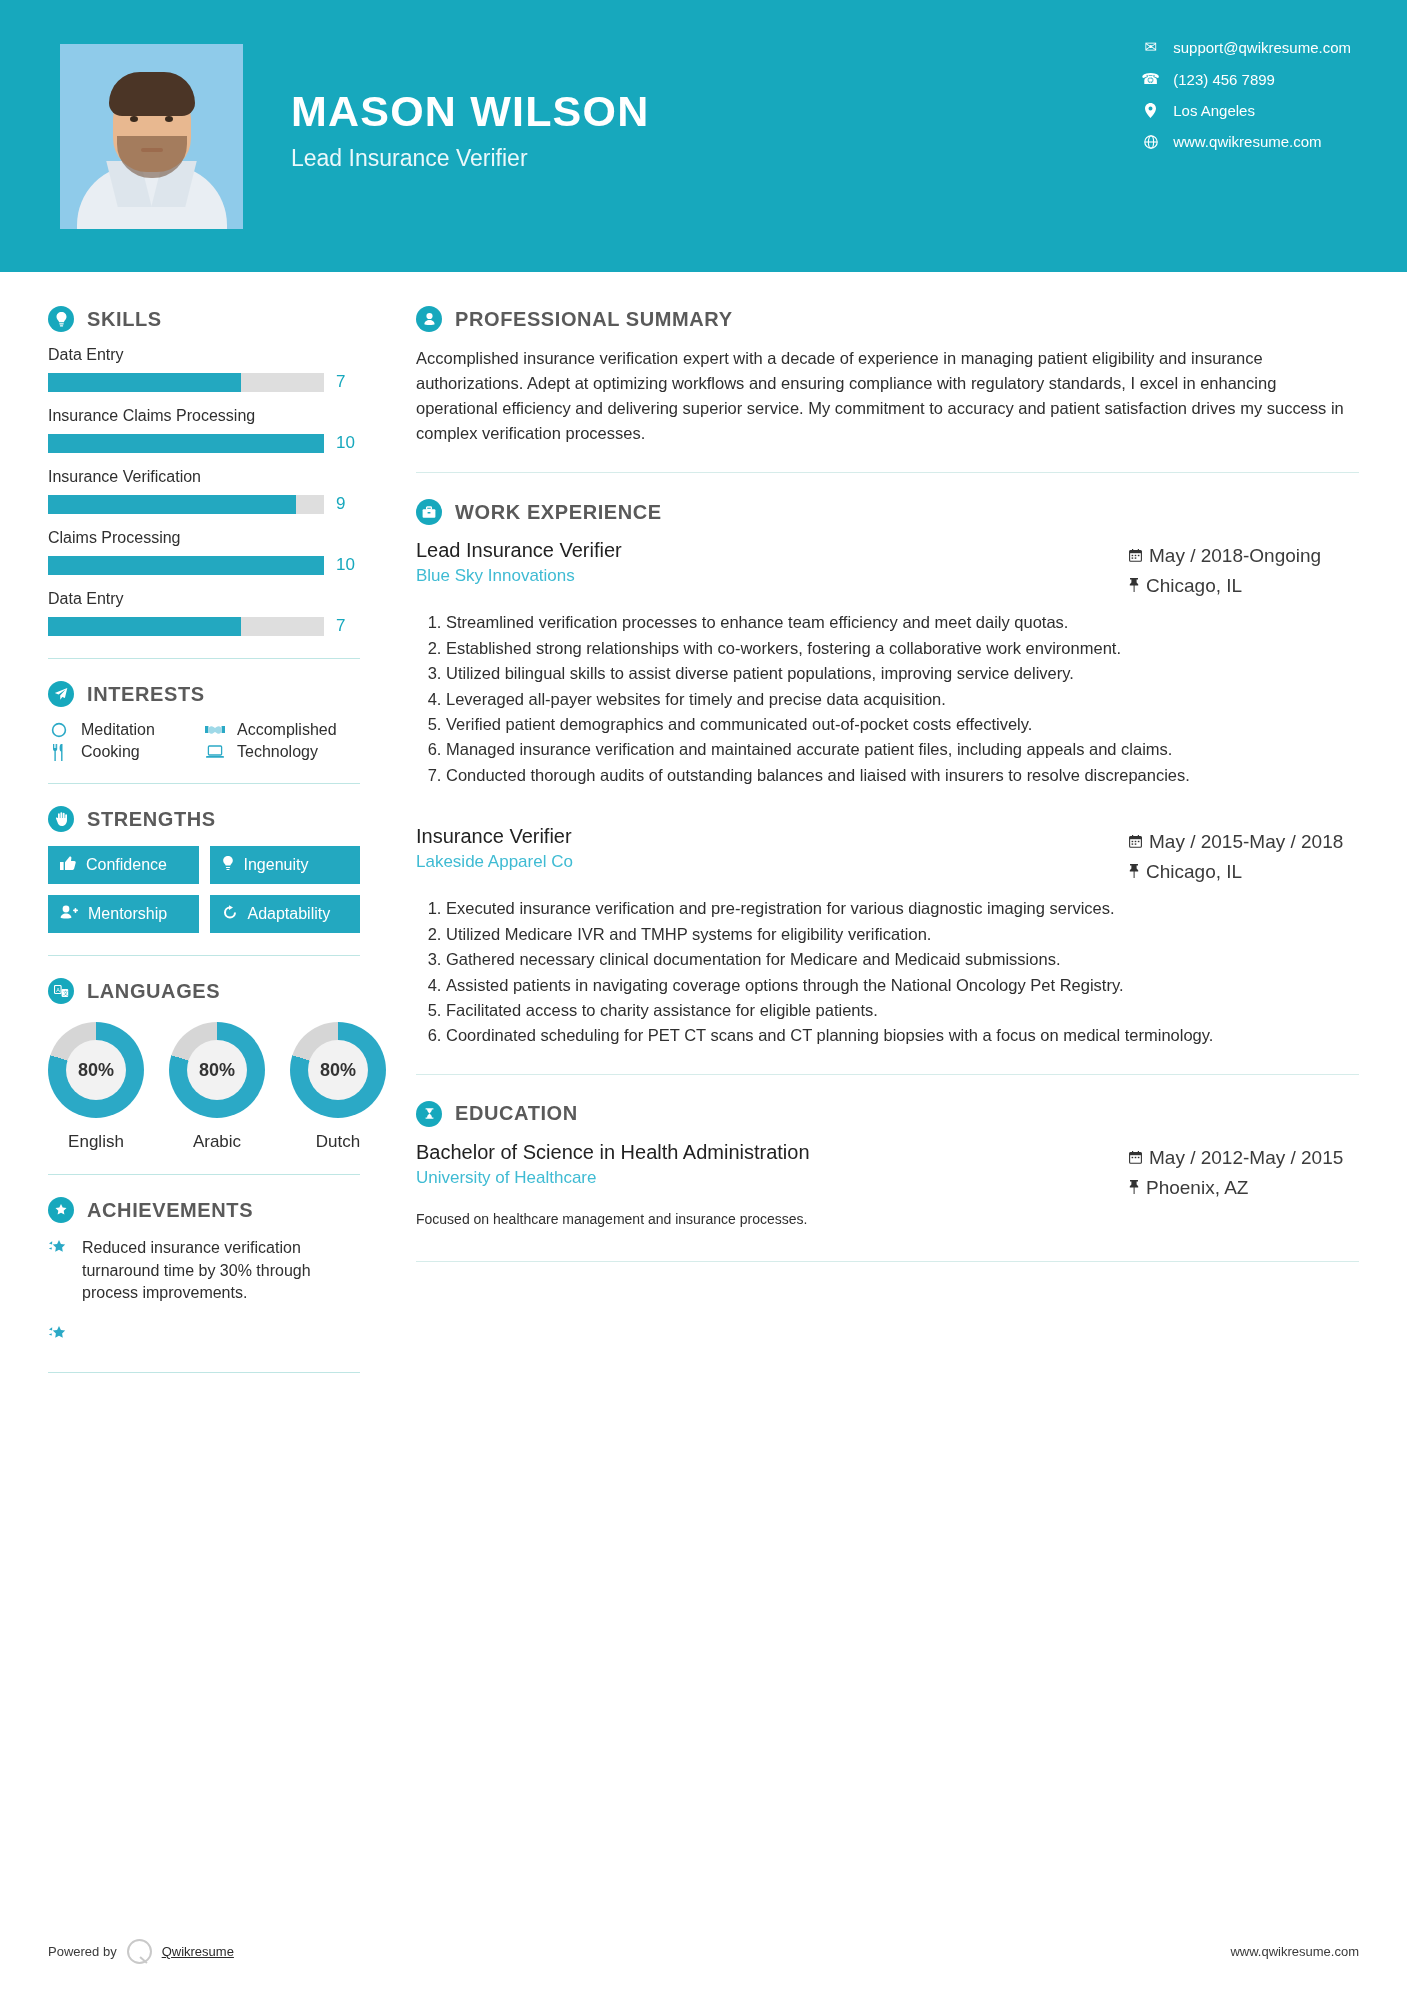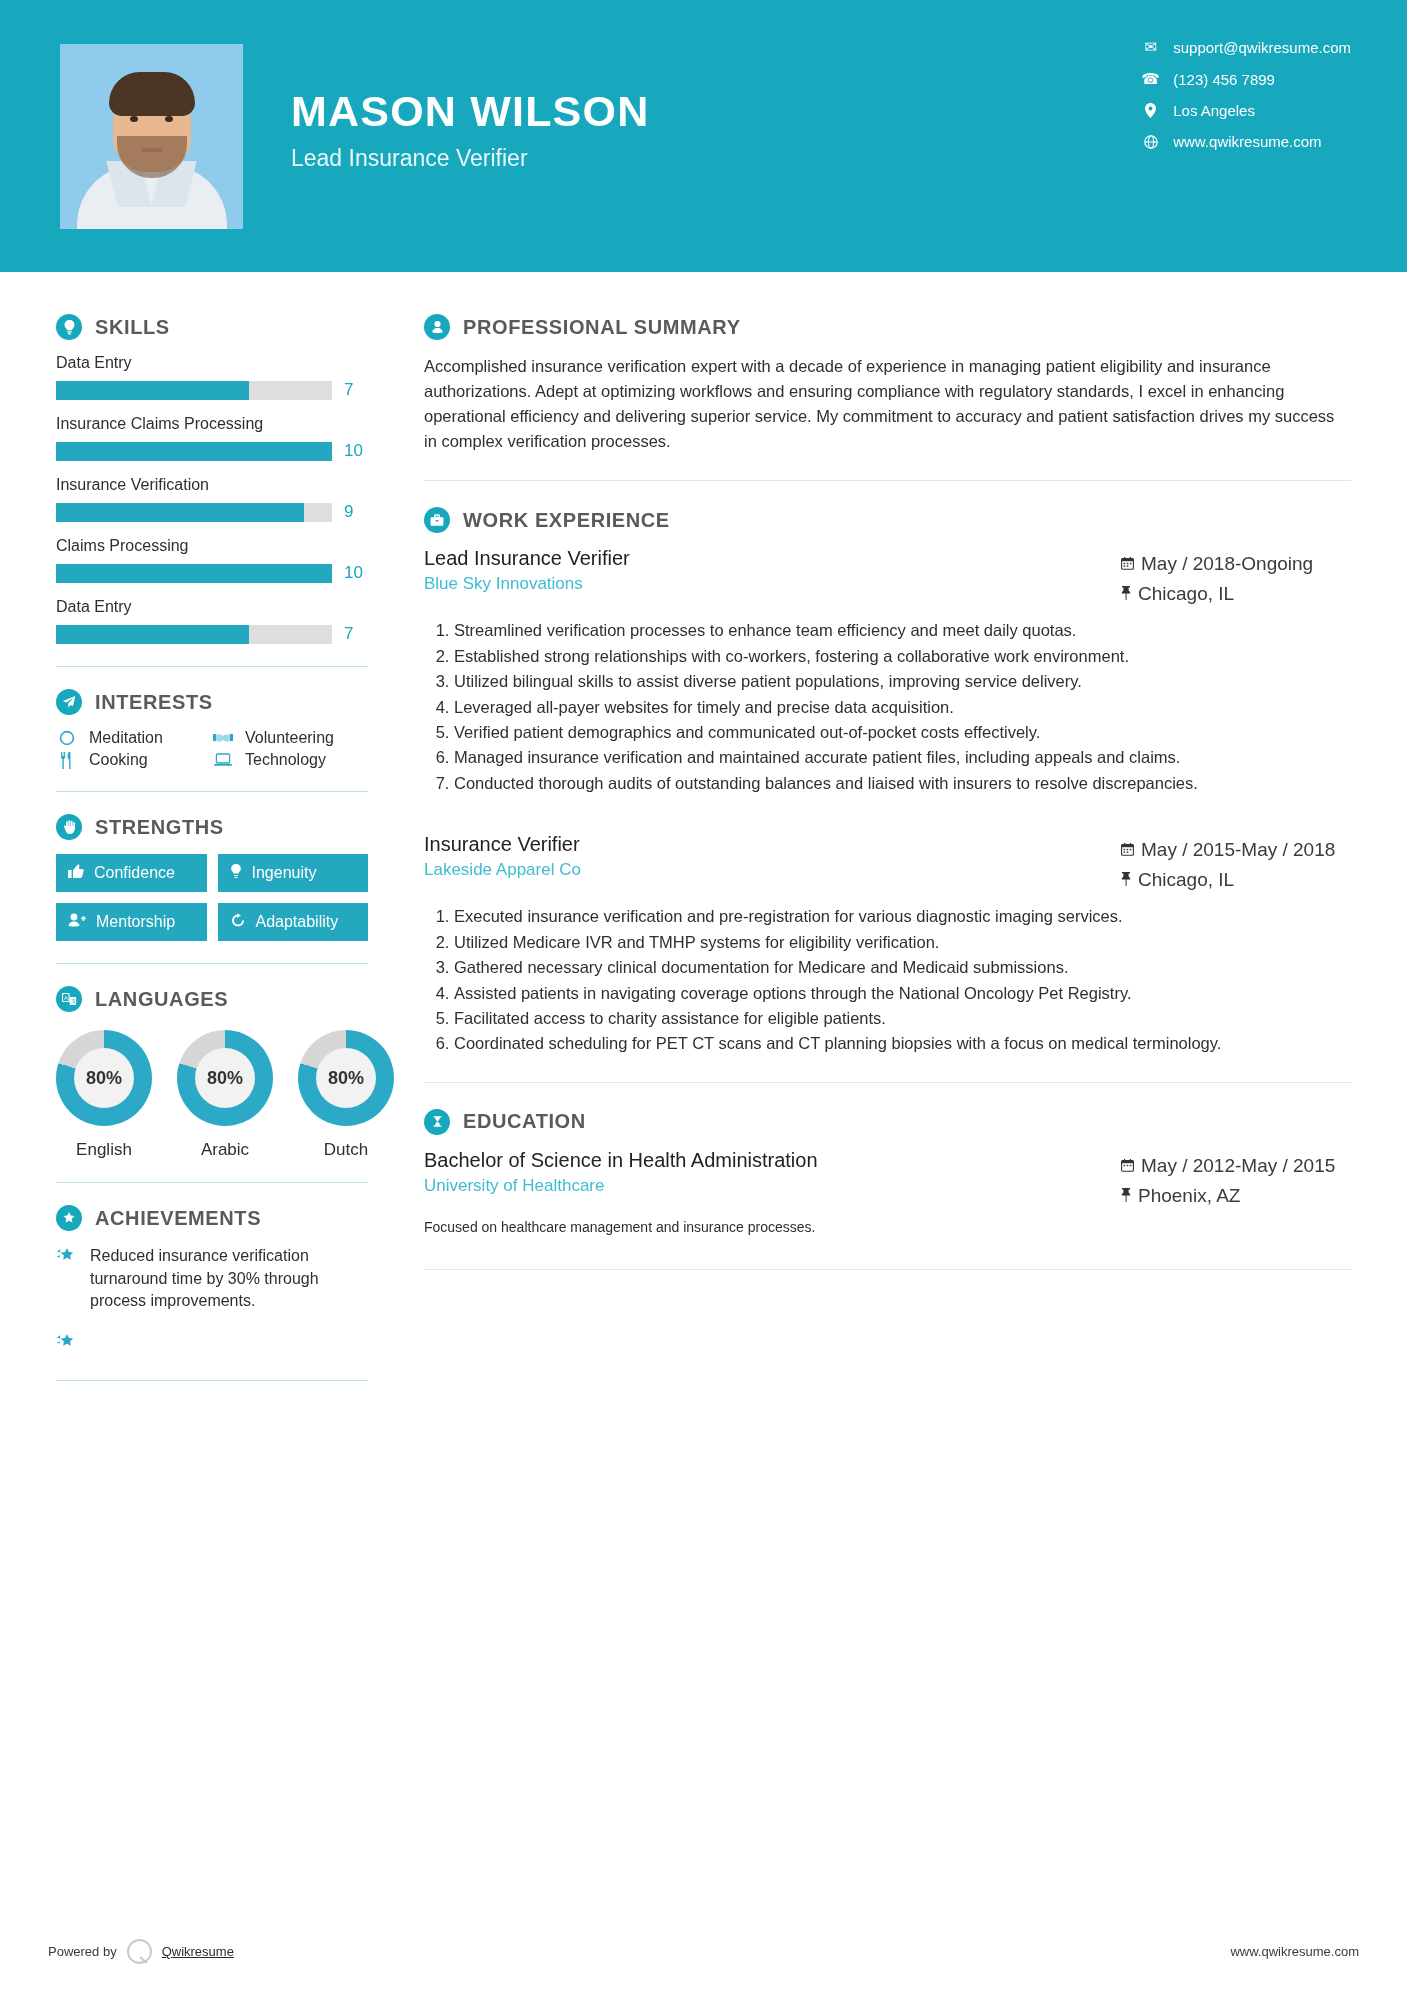--- a/index.html
+++ b/index.html
@@ -76,21 +76,21 @@
   .contact-row {
     display: flex; align-items: center; gap: 14px;
     color: #ffffff; font-size: 15px;
   }
   .contact-row .ci {
     width: 17px; display:flex; align-items:center; justify-content:center;
     color:#ffffff; font-size: 15px; flex:0 0 17px;
   }
 
   
-  .body { display: flex; padding: 8px; }
+  .body { display: flex; padding: 0; }
   .left { width: 408px; padding: 34px 48px 0 48px; }
   .right { flex: 1; padding: 34px 48px 0 8px; }
 
   
   .sec-head { display: flex; align-items: center; gap: 13px; margin-bottom: 14px; }
   .sec-ic {
     width: 26px; height: 26px; border-radius: 50%;
     background: #17A8BD; color: #fff;
     display:flex; align-items:center; justify-content:center;
     font-size: 14px; flex: 0 0 26px;
@@ -318,21 +318,21 @@
               <span>Meditation</span>
             </div>
             <div class="interest">
               <span class="ii">
                 <svg width="20" height="14" viewBox="0 0 20 14">
                   <rect x="0" y="3" width="3.4" height="7" fill="#2BA9C6"></rect>
                   <rect x="16.6" y="3" width="3.4" height="7" fill="#2BA9C6"></rect>
                   <path d="M4 4.4c1.6-1.4 3-1.4 4.6-.3l1.4 1 1.4-1c1.6-1.1 3-1.1 4.6.3v5.2c-1.3 1.3-2.6 1.6-4 .7l-2-1.3-2 1.3c-1.4.9-2.7.6-4-.7z" fill="#9fd9e8"></path>
                 </svg>
               </span>
-              <span>Volunteering</span>
+              <span>Accomplished</span>
             </div>
             <div class="interest">
               <span class="ii">
                 <svg width="14" height="17" viewBox="0 0 14 17">
                   <path d="M1 0v5c0 1 .6 1.7 1.4 1.9V17h1.4V6.9C4.6 6.7 5.2 6 5.2 5V0H4.1v4H3.4V0H2.7v4H2V0z" fill="#2BA9C6"></path>
                   <path d="M9.4 0C8.2 0 7.6 1.6 7.6 4.2c0 2 .6 3.1 1.5 3.4V17h1.4V0z" fill="#2BA9C6"></path>
                 </svg>
               </span>
               <span>Cooking</span>
             </div>

